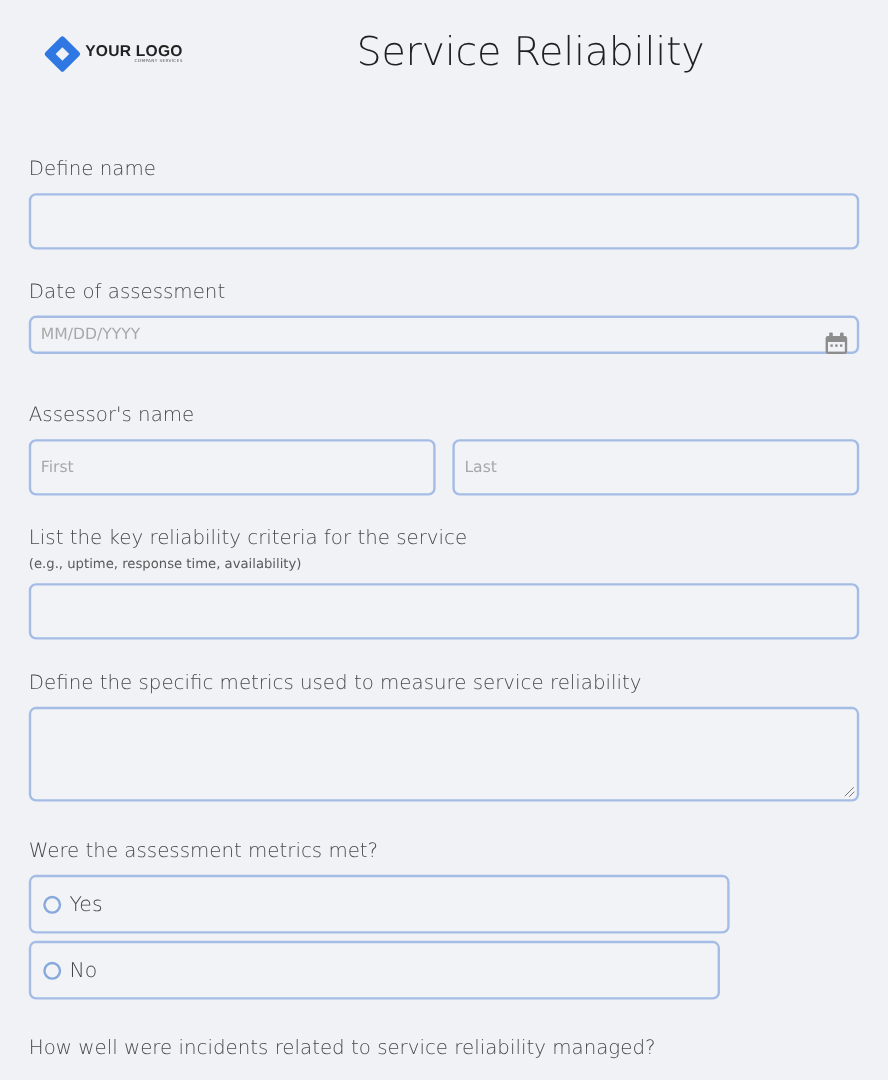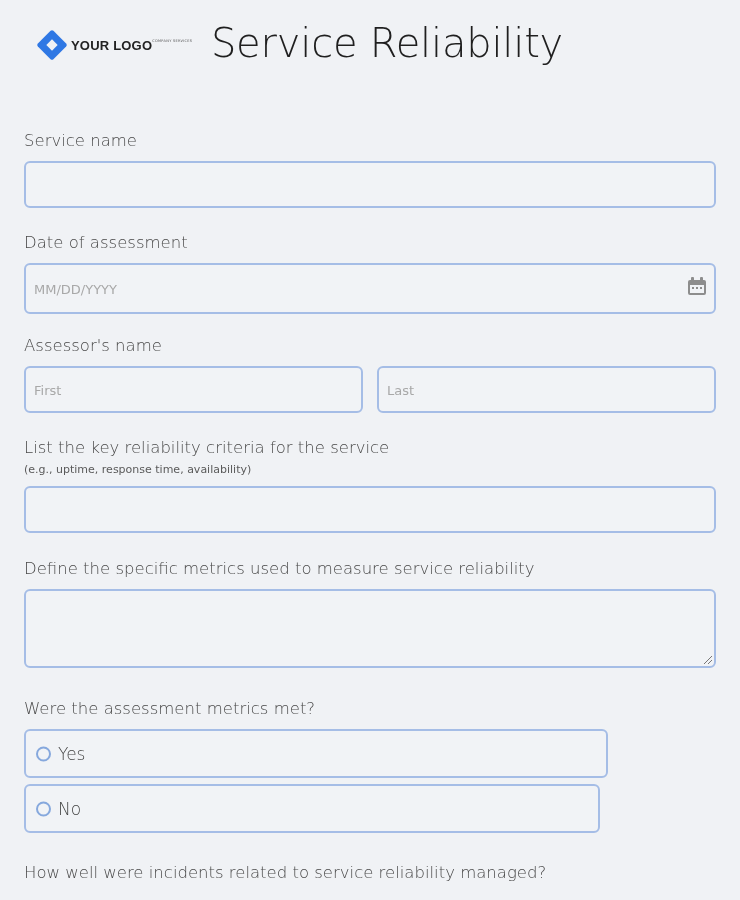--- a/index.html
+++ b/index.html
@@ -2,24 +2,24 @@
 <html><head>
   <meta charset="utf-8">
   <style>
     * { box-sizing: border-box; margin: 0; padding: 0; }
     html, body { width: 740px; height: 900px; overflow: hidden; background: #f0f2f5; }
     body { font-family: "DejaVu Sans", "Liberation Sans", sans-serif; color: #3d3d3d; position: relative; }
     .logo { position: absolute; left: 37px; top: 30px; display: flex; align-items: center; }
     .logo-mark { width: 30px; height: 30px; position: relative; }
     .logo-mark .dia { position: absolute; left: 4px; top: 4px; width: 22px; height: 22px; background: #2f78e4; transform: rotate(45deg); border-radius: 2px; }
     .logo-mark .hole { position: absolute; left: 11px; top: 11px; width: 8px; height: 8px; background: #f0f2f5; transform: rotate(45deg); }
-    .logo-text { margin-left: 4px; display: flex; flex-direction: row; line-height: 1; }
+    .logo-text { margin-left: 4px; display: flex; flex-direction: column; line-height: 1; text-align: right; }
     .logo-name { font-family: "Liberation Sans", sans-serif; font-weight: bold; font-size: 13px; color: #222; letter-spacing: 0.2px; }
     .logo-sub { font-size: 3.5px; color: #555; letter-spacing: 0.3px; margin-top: 1px; }
-    .title { position: absolute; left: 187px; top: 22px; width: 400px; text-align: center; font-family: "DejaVu Sans", sans-serif; font-weight: 300; font-size: 40px; line-height: 42px; color: #1f1f1f; letter-spacing: -0.2px; }
+    .title { position: absolute; left: 187px; top: 22px; width: 400px; text-align: right; font-family: "DejaVu Sans", sans-serif; font-weight: 300; font-size: 33px; line-height: 42px; color: #1f1f1f; letter-spacing: -0.2px; }
     .label { position: absolute; left: 24px; font-size: 16.5px; color: #4a4a4a; font-weight: 300; }
     .sublabel { position: absolute; left: 24px; font-size: 11px; color: #5a5a5a; }
     .field { position: absolute; border: 2px solid #a5bde6; border-radius: 6px; background: #f1f3f6; }
     .field .ph { position: absolute; left: 8px; top: 50%; transform: translateY(-50%); font-size: 13px; color: #a8a8a8; }
     .cal { position: absolute; right: 8px; top: 12px; width: 18px; height: 18px; }
     .cal .body { position: absolute; left: 0; top: 3px; width: 18px; height: 15px; background: #8d8d8d; border-radius: 2px; }
     .cal .inner { position: absolute; left: 2px; top: 8px; width: 14px; height: 8px; background: #f1f3f6; }
     .cal .ring { position: absolute; top: 0; width: 3px; height: 5px; background: #8d8d8d; border-radius: 1px; }
     .cal .dots { position: absolute; left: 4px; top: 10px; width: 10px; height: 2px; border-top: 2px dotted #8d8d8d; }
     .resize { position: absolute; right: 2px; bottom: 2px; width: 8px; height: 8px; background: linear-gradient(135deg, transparent 45%, #777 45%, #777 52%, transparent 52%, transparent 70%, #777 70%, #777 77%, transparent 77%); }
@@ -37,25 +37,25 @@
   <div class="logo-text">
     <span class="logo-name">YOUR LOGO</span>
     <span class="logo-sub">COMPANY SERVICES</span>
   </div>
 </div>
 
 <div class="title">
   <div>Service Reliability</div>
 </div>
 
-<div class="label" style="top:131px;">Service name</div>
+<div class="label" style="top:131px;">Define name</div>
 <div class="field" style="left:24px; top:161px; width:692px; height:47px;"></div>
 
 <div class="label" style="top:233px;">Date of assessment</div>
-<div class="field" style="left:24px; top:263px; width:692px; height:51px;">
+<div class="field" style="left:24px; top:263px; width:692px; height:32px;">
   <span class="ph">MM/DD/YYYY</span>
   <span class="cal">
     <span class="ring" style="left:3px;"></span>
     <span class="ring" style="left:12px;"></span>
     <span class="body"></span>
     <span class="inner"></span>
     <span class="dots"></span>
   </span>
 </div>
 

